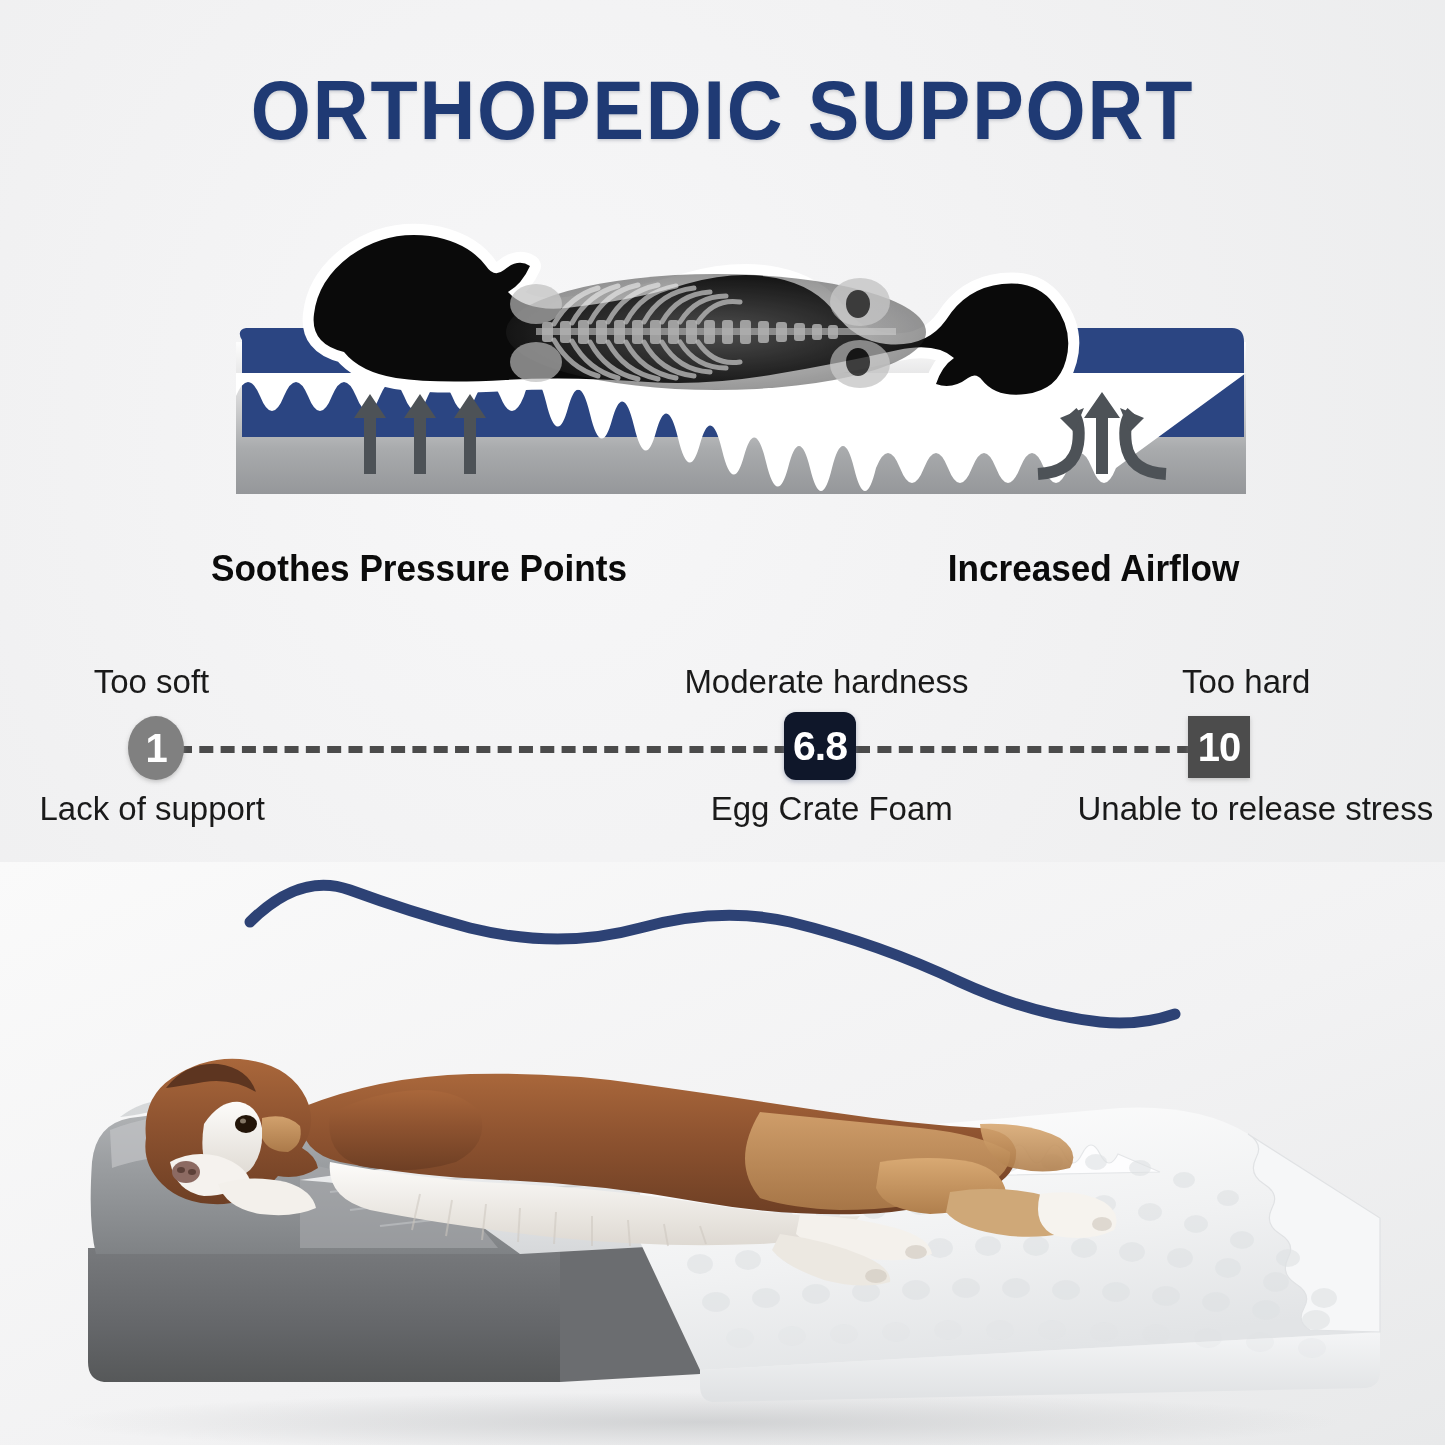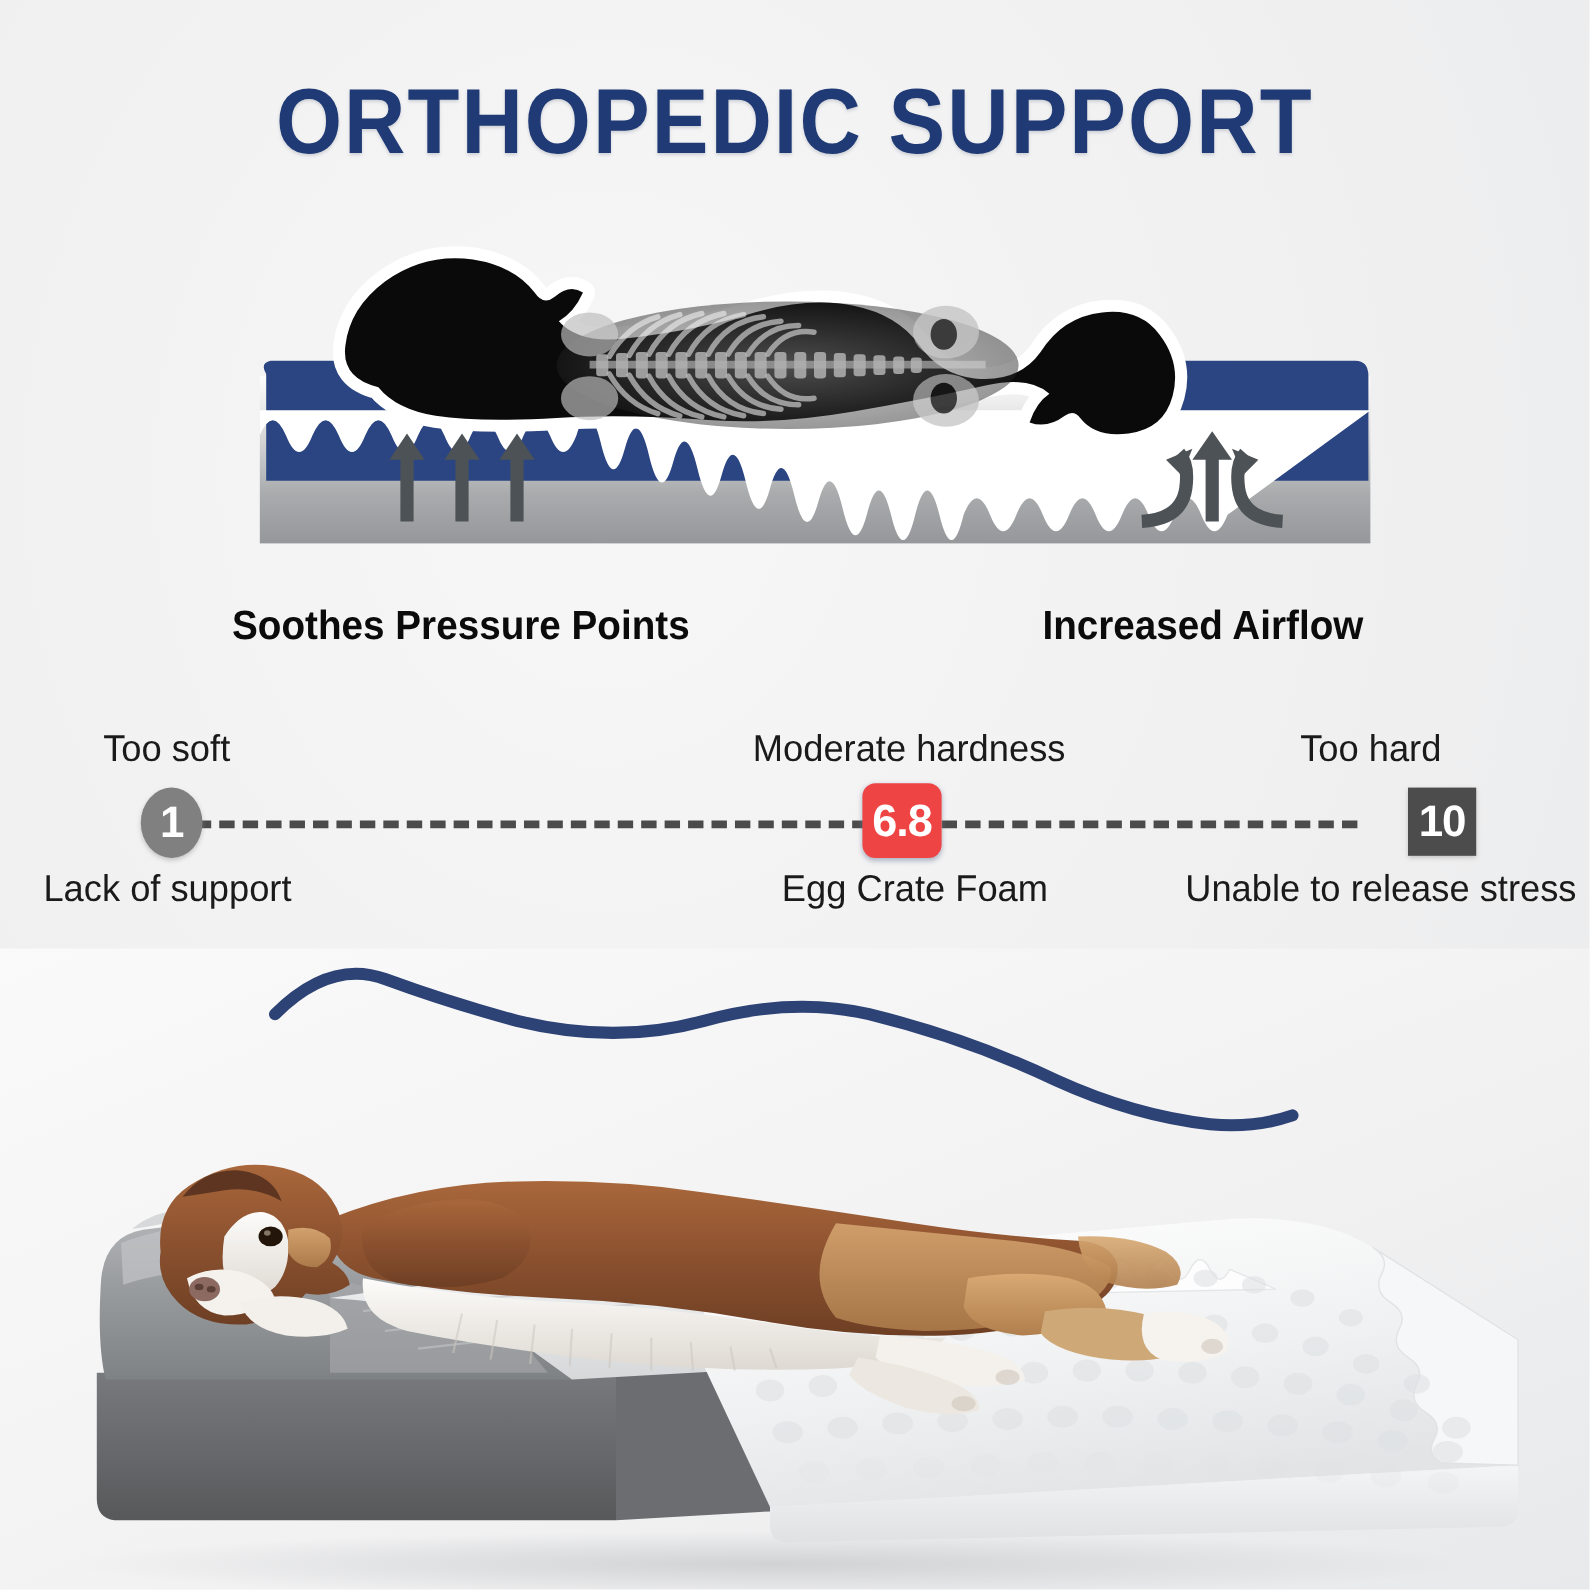--- a/index.html
+++ b/index.html
@@ -49,25 +49,25 @@
 
   .node { position:absolute; }
 
   .node-1 {
     left:128px; top:716px; width:56px; height:64px;
     background:#808080; border-radius:50%;
     box-shadow:0 2px 4px rgba(150,150,150,.5);
   }
   .node-68 {
     left:784px; top:712px; width:72px; height:68px;
-    background:#ef4444; border-radius:12px;
+    background:#0f172a; border-radius:12px;
     box-shadow:0 2px 5px rgba(120,130,155,.55);
   }
   .node-10 {
-    left:1280px; top:716px; width:62px; height:62px;
+    left:1188px; top:716px; width:62px; height:62px;
     background:#4c4c4c;
     box-shadow:0 2px 4px rgba(150,150,150,.5);
   }
   .node span {
     display:flex; width:100%; height:100%;
     align-items:center; justify-content:center;
     color:#fff; font-weight:bold;
     font-family:"Liberation Sans Narrow","Liberation Sans",sans-serif;
     font-size:40px; letter-spacing:-1px;
   }

